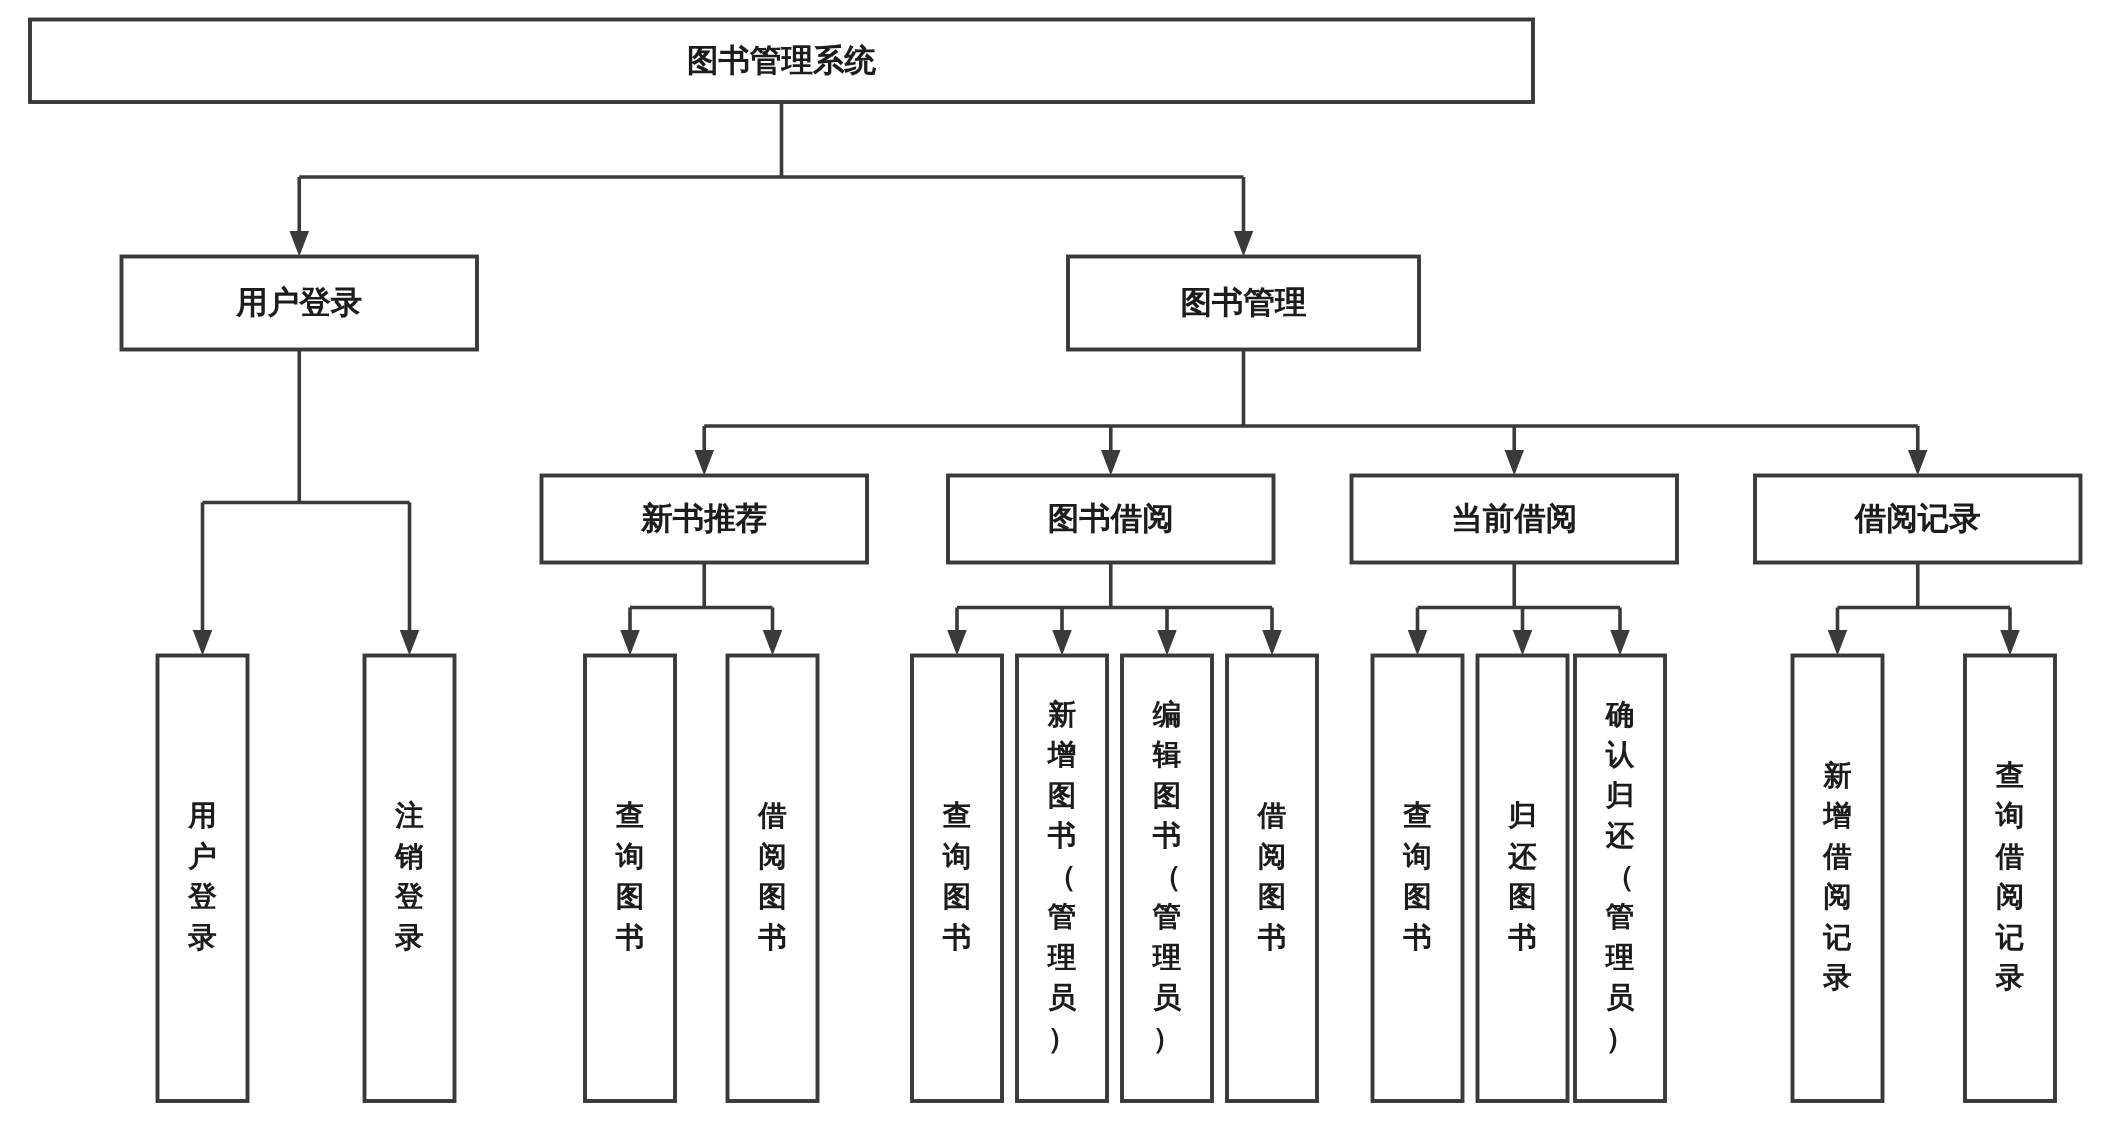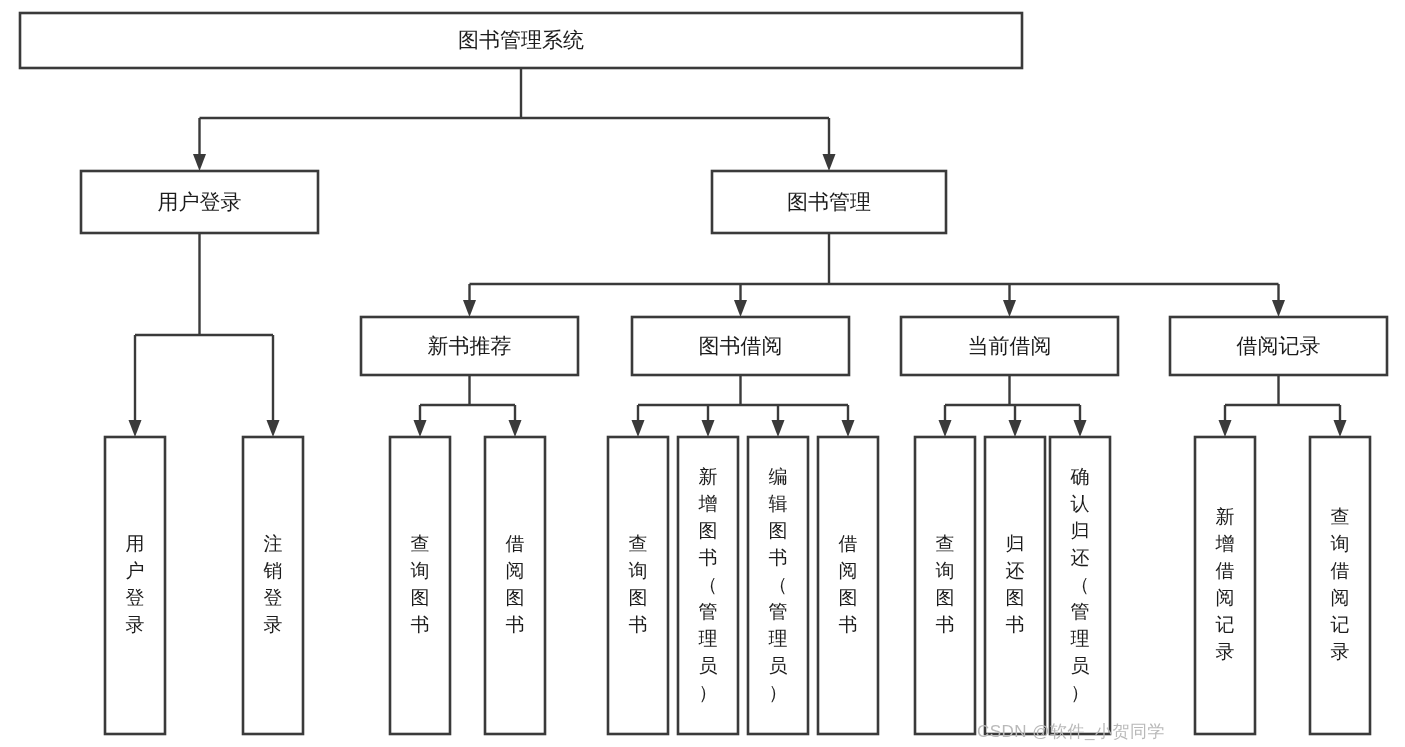--- a/index.html
+++ b/index.html
@@ -1,20 +1,20 @@
 <!DOCTYPE html>
 <html><head>
 <meta charset="utf-8">
 <style>
   html,body{margin:0;padding:0;background:#ffffff;}
   body{
     font-family:"Liberation Sans","DejaVu Sans",sans-serif;
     width:1405px;height:747px;overflow:hidden;
   }
-  #stage{position:relative;width:1173px;height:747px;background:#fff;}
+  #stage{position:relative;width:1173px;height:747px;background:#fff;font-weight:bold;}
   svg.diagram{position:absolute;left:0;top:0;width:1405px;height:747px;}
   .node-rect{fill:#ffffff;stroke:#3a3a3a;stroke-width:2.6;}
   .link{stroke:#3a3a3a;stroke-width:2.4;fill:none;stroke-linecap:butt;}
   .arrow-head{fill:#3a3a3a;stroke:none;}
   .node-label{
     font-family:"Liberation Sans","DejaVu Sans",sans-serif;
     fill:#1c1c1c;font-size:21px;text-anchor:middle;dominant-baseline:middle;
   }
   .node-label.vert{font-size:19px;}
   .watermark{
@@ -159,14 +159,13 @@
         <g>
           <rect class="node-rect" x="1195" y="437" width="60" height="297"></rect>
           <text class="node-label vert" x="1225" y="518"><tspan x="1225" y="518">新</tspan><tspan x="1225" y="545">增</tspan><tspan x="1225" y="572">借</tspan><tspan x="1225" y="599">阅</tspan><tspan x="1225" y="626">记</tspan><tspan x="1225" y="653">录</tspan></text>
         </g>
         <g>
           <rect class="node-rect" x="1310" y="437" width="60" height="297"></rect>
           <text class="node-label vert" x="1340" y="518"><tspan x="1340" y="518">查</tspan><tspan x="1340" y="545">询</tspan><tspan x="1340" y="572">借</tspan><tspan x="1340" y="599">阅</tspan><tspan x="1340" y="626">记</tspan><tspan x="1340" y="653">录</tspan></text>
         </g>
       </g>
     </svg>
-  <div class="watermark">CSDN @软件_小贺同学</div>
 </div>
 
 </body></html>

